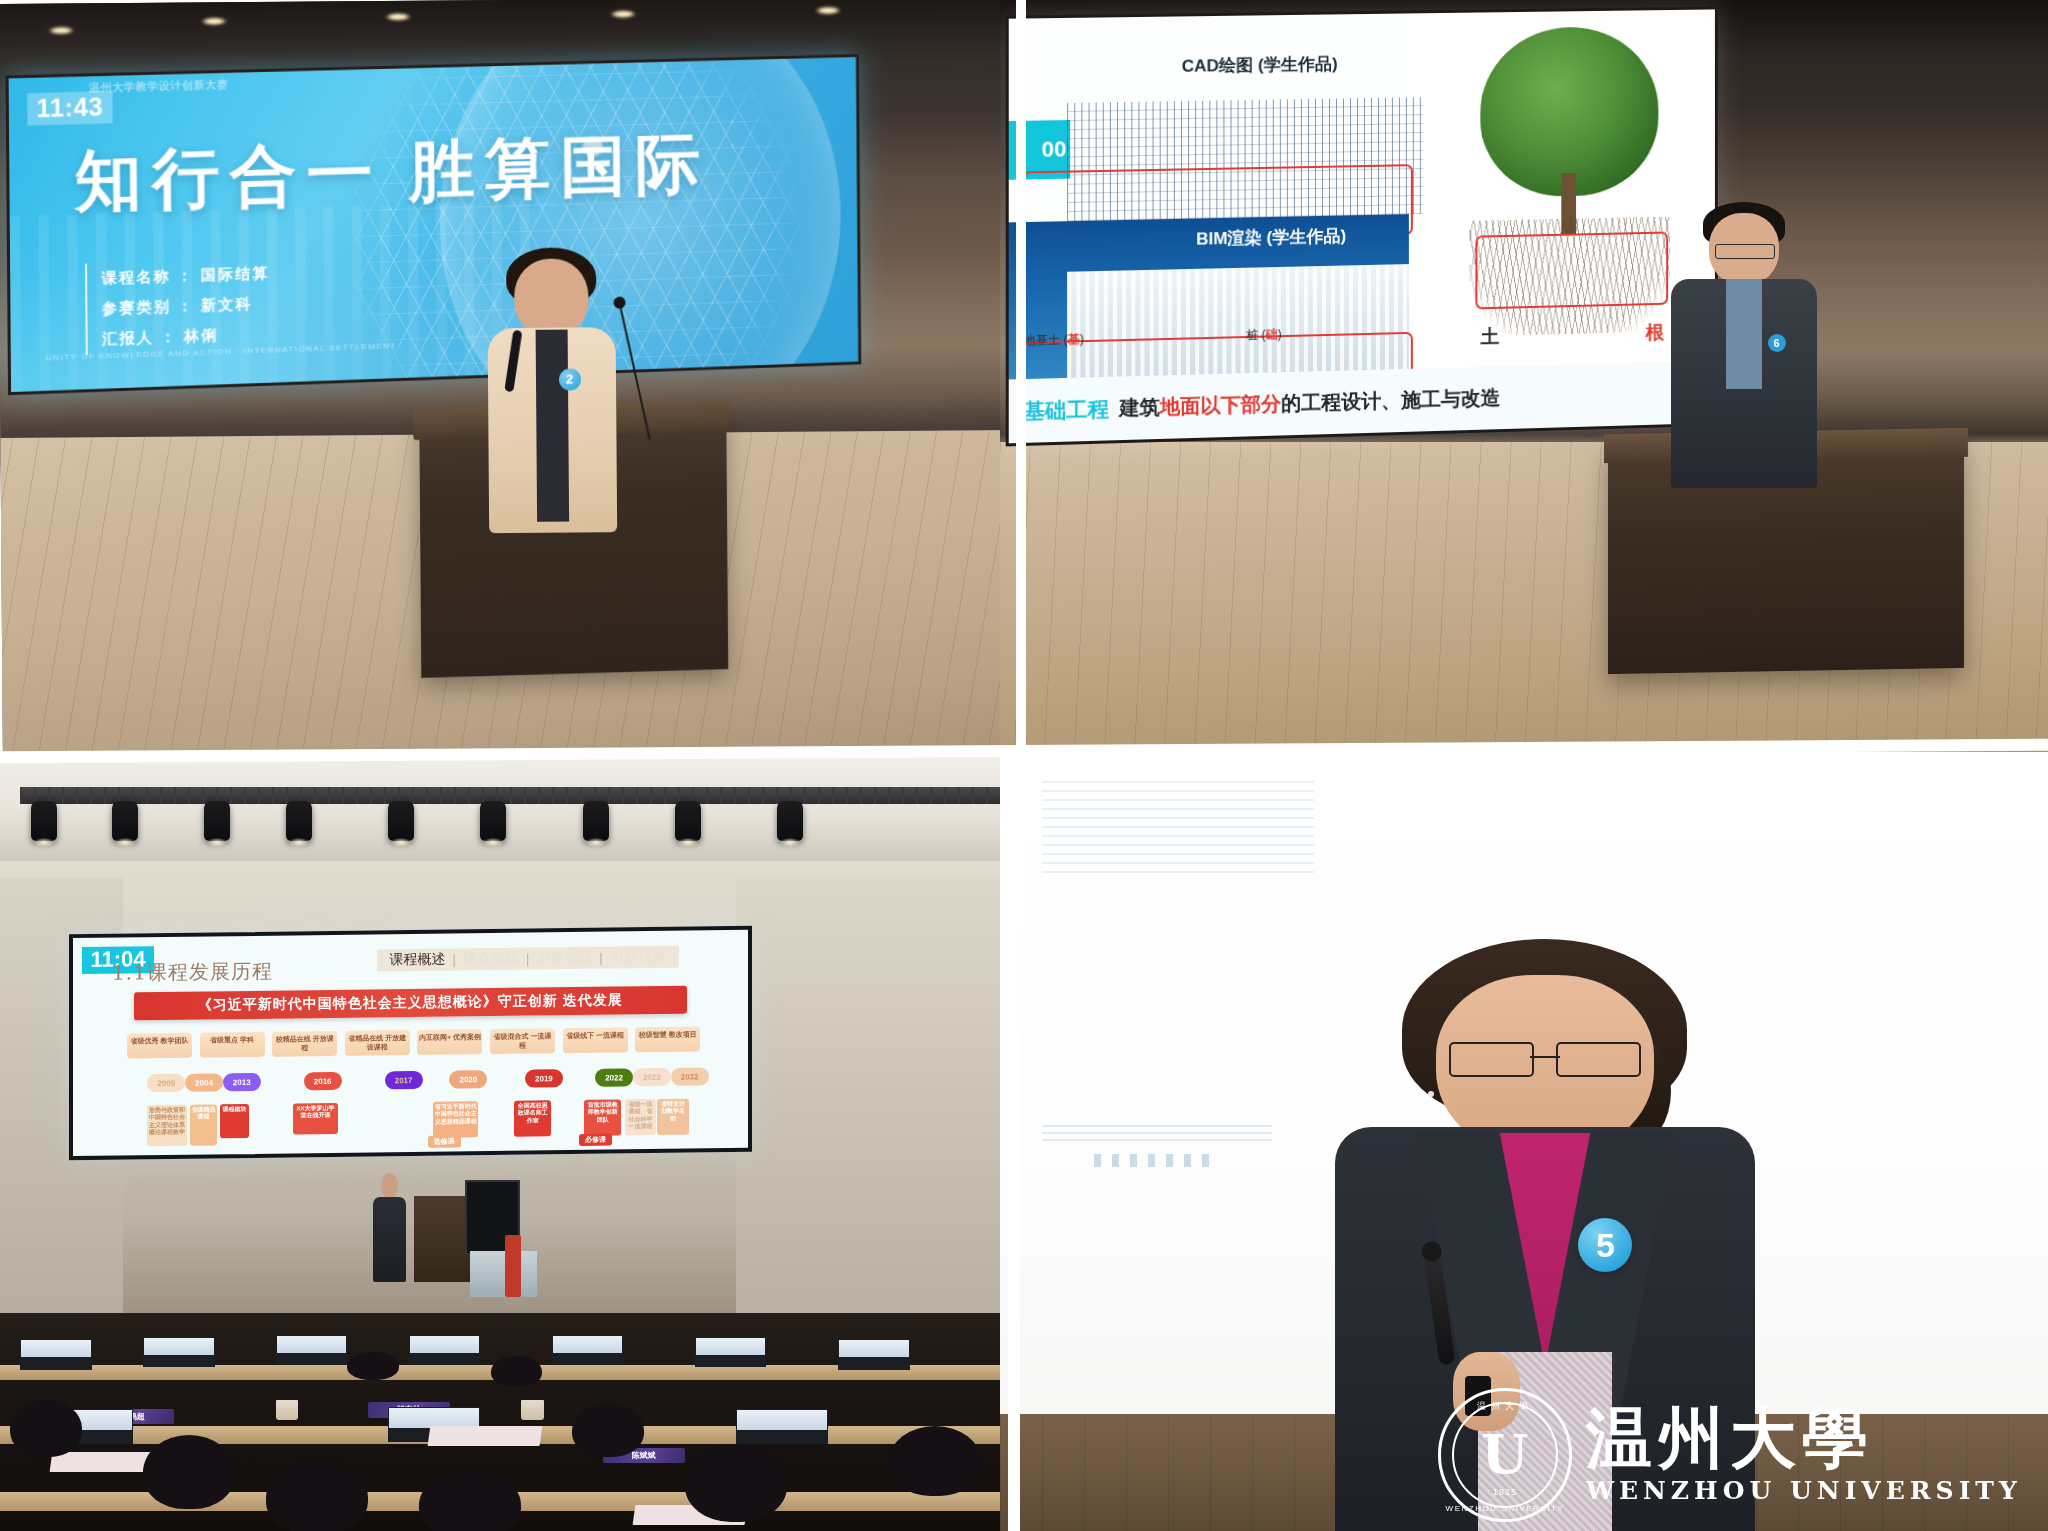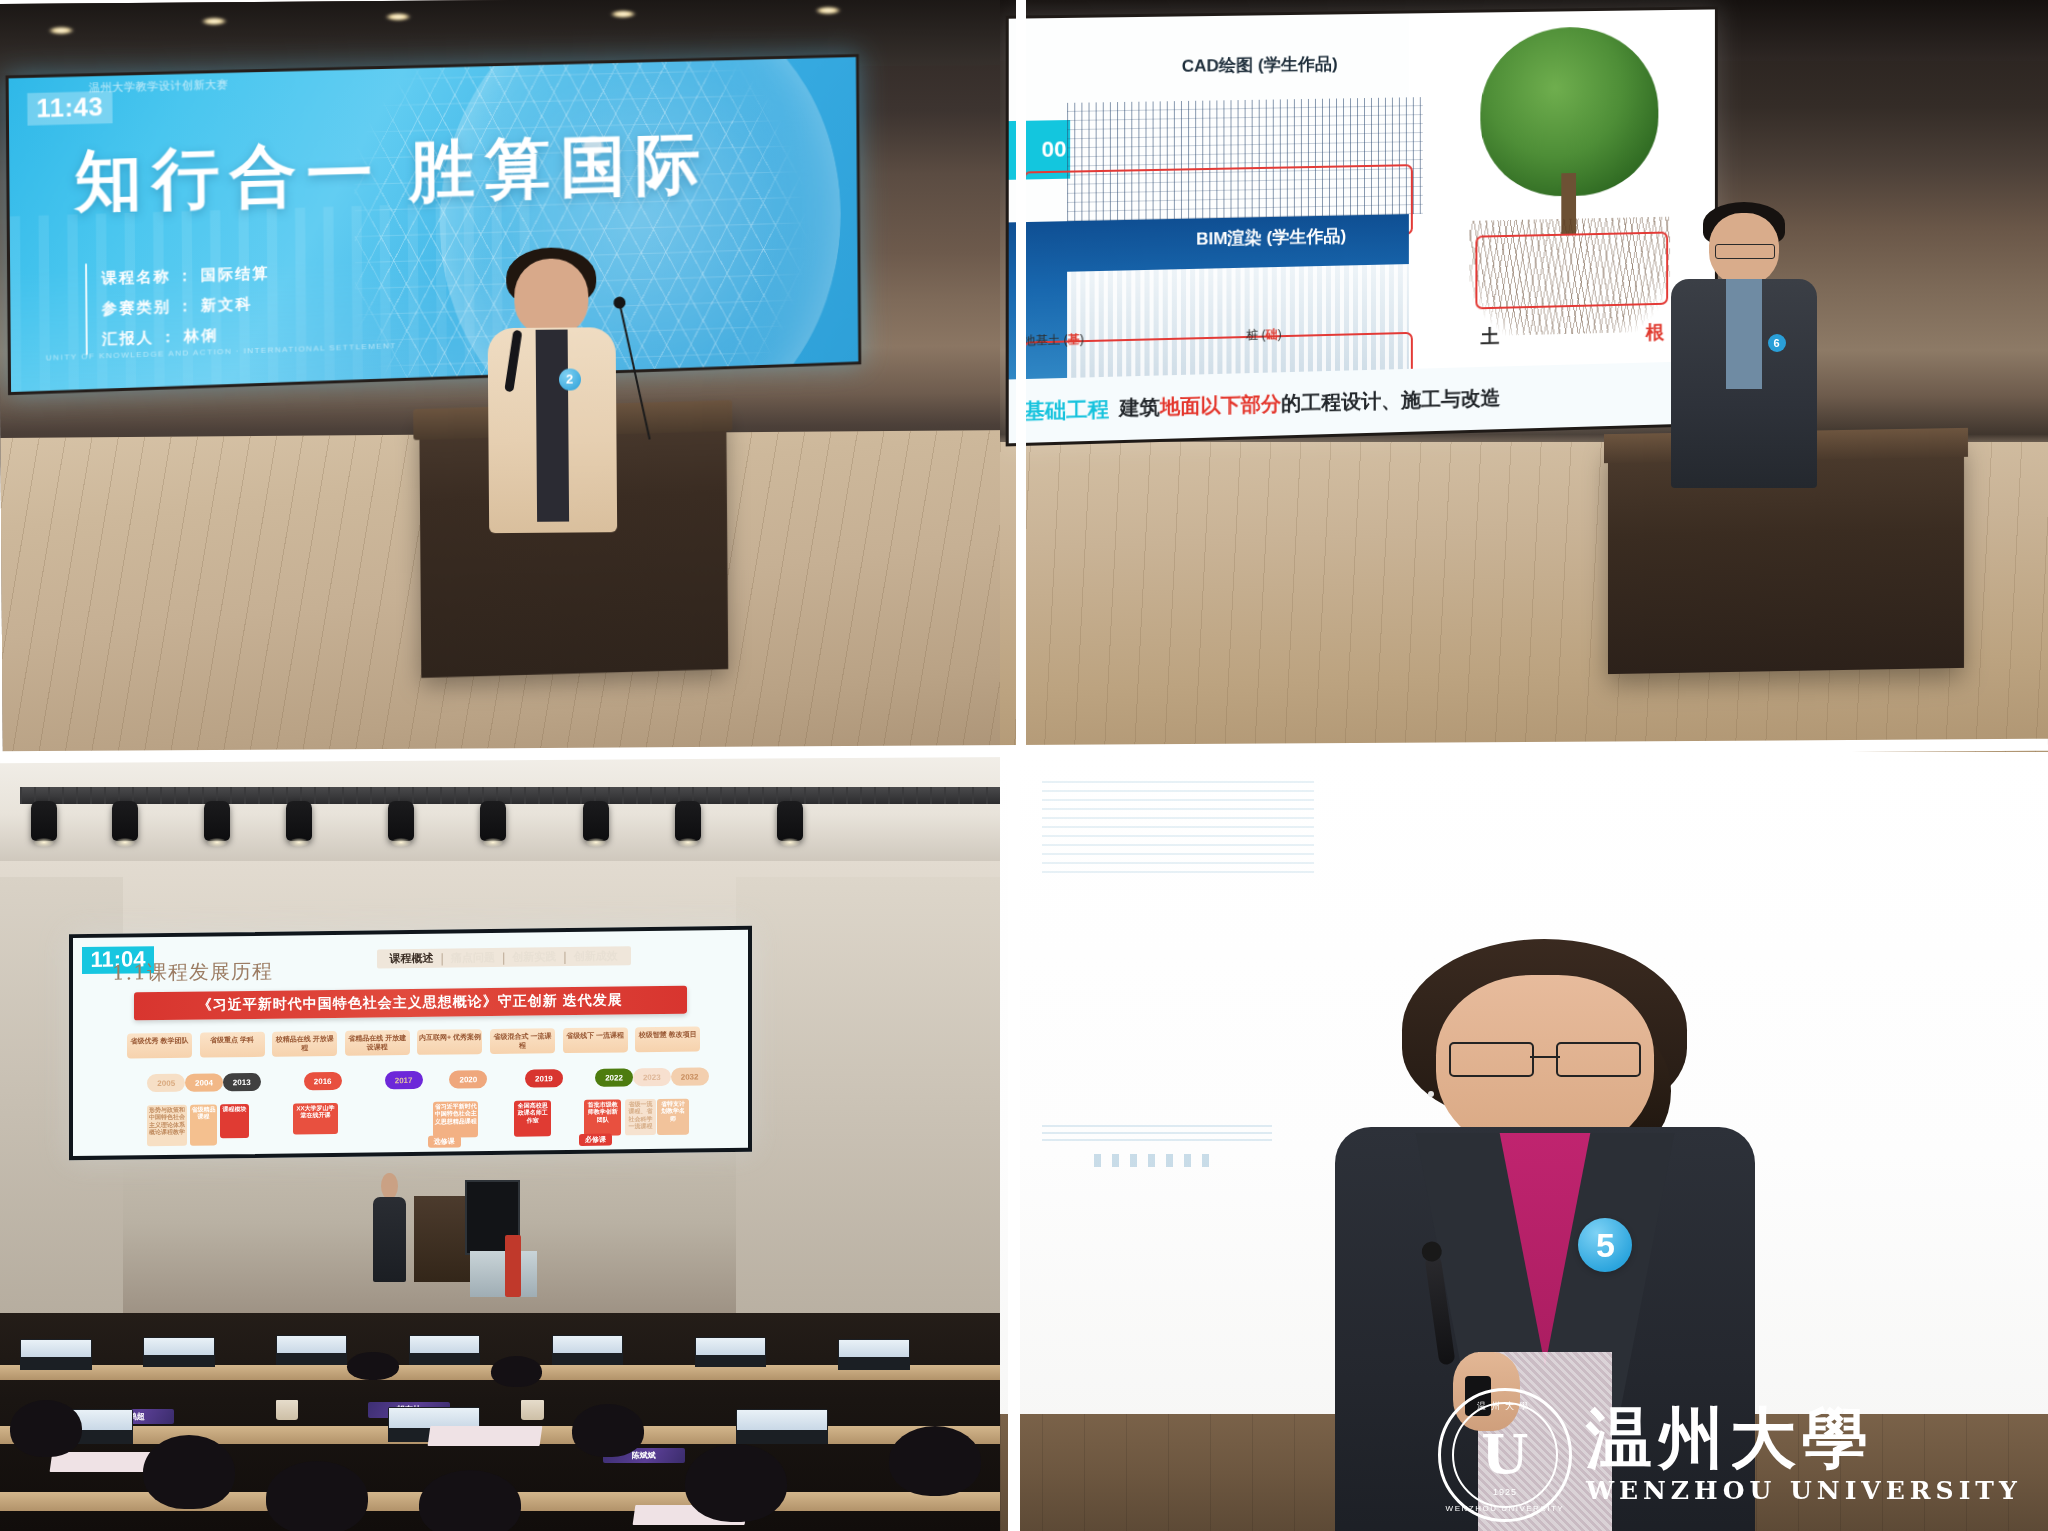--- a/index.html
+++ b/index.html
@@ -192,21 +192,21 @@
 
   #p3-screen{position:absolute;left:6.8%;top:22.8%;width:66%;height:28%;
      background:#f4fbfb;border:4px solid #10161c;overflow:hidden;
      transform:skewY(-.7deg);box-shadow:0 0 30px rgba(220,235,240,.28);}
   #p3-clock{position:absolute;left:1.4%;top:4%;background:#17c6e0;color:#fff;
      font-size:22px;font-weight:700;padding:1px 8px 2px;line-height:1.1;}
   #p3-subtitle{position:absolute;left:5.8%;top:10%;color:#9c7d64;
      font-family:"DejaVu Serif","Liberation Serif",serif;font-size:20px;letter-spacing:1px;white-space:nowrap;}
   #p3-tabs{position:absolute;left:45%;top:7%;display:flex;gap:0;align-items:center;
      background:#efe6da;padding:2px 6px;border-radius:2px;white-space:nowrap;}
-  #p3-tabs .tab{font-size:11px;font-weight:700;color:#e8e0d4;padding:0 7px;}
+  #p3-tabs .tab{font-size:14px;font-weight:400;color:#e8e0d4;padding:0 7px;}
   #p3-tabs .tab.active{color:#3c2f26;}
   #p3-tabs .sep{color:#bfae9a;font-size:13px;}
   #p3-redbar{position:absolute;left:9%;top:25%;width:82%;height:13%;border-radius:3px;
      background:linear-gradient(90deg,#d8352f,#e14a3d 50%,#d8352f);
      color:#fff;font-size:14px;font-weight:700;letter-spacing:1px;
      display:flex;align-items:center;justify-content:center;white-space:nowrap;
      box-shadow:0 2px 5px rgba(0,0,0,.18);}
   #p3-chips{position:absolute;left:8%;top:44%;width:85%;display:flex;justify-content:space-between;}
   .p3-chip{width:11%;border-radius:4px;background:linear-gradient(180deg,#fbe3c8,#f6d2ad);
      color:#9a5a36;font-size:7px;font-weight:700;line-height:1.35;text-align:center;padding:3px 1px;}
@@ -462,21 +462,21 @@
 一流课程</div>
         <div class="p3-chip">省级线下
 一流课程</div>
         <div class="p3-chip">校级智慧
 教改项目</div>
       </div>
 
       <div id="p3-years">
         <div class="p3-year" style="left:0%;background:#f6dfc6;color:#d9a97e">2005</div>
         <div class="p3-year" style="left:7%;background:#f2b887">2004</div>
-        <div class="p3-year" style="left:14%;background:#404040">2013</div>
+        <div class="p3-year" style="left:14%;background:#8b5cf6">2013</div>
         <div class="p3-year" style="left:29%;background:#e8503f">2016</div>
         <div class="p3-year" style="left:44%;background:#6d28d9;color:#e0c0a4">2017</div>
         <div class="p3-year" style="left:56%;background:#efa77c">2020</div>
         <div class="p3-year" style="left:70%;background:#d8352f">2019</div>
         <div class="p3-year" style="left:83%;background:#4d7c0f">2022</div>
         <div class="p3-year" style="left:90%;background:#f7e0cf;color:#dfb89a">2023</div>
         <div class="p3-year" style="left:97%;background:#f3cfae;color:#c98f60">2032</div>
       </div>
 
       <div id="p3-cards">

